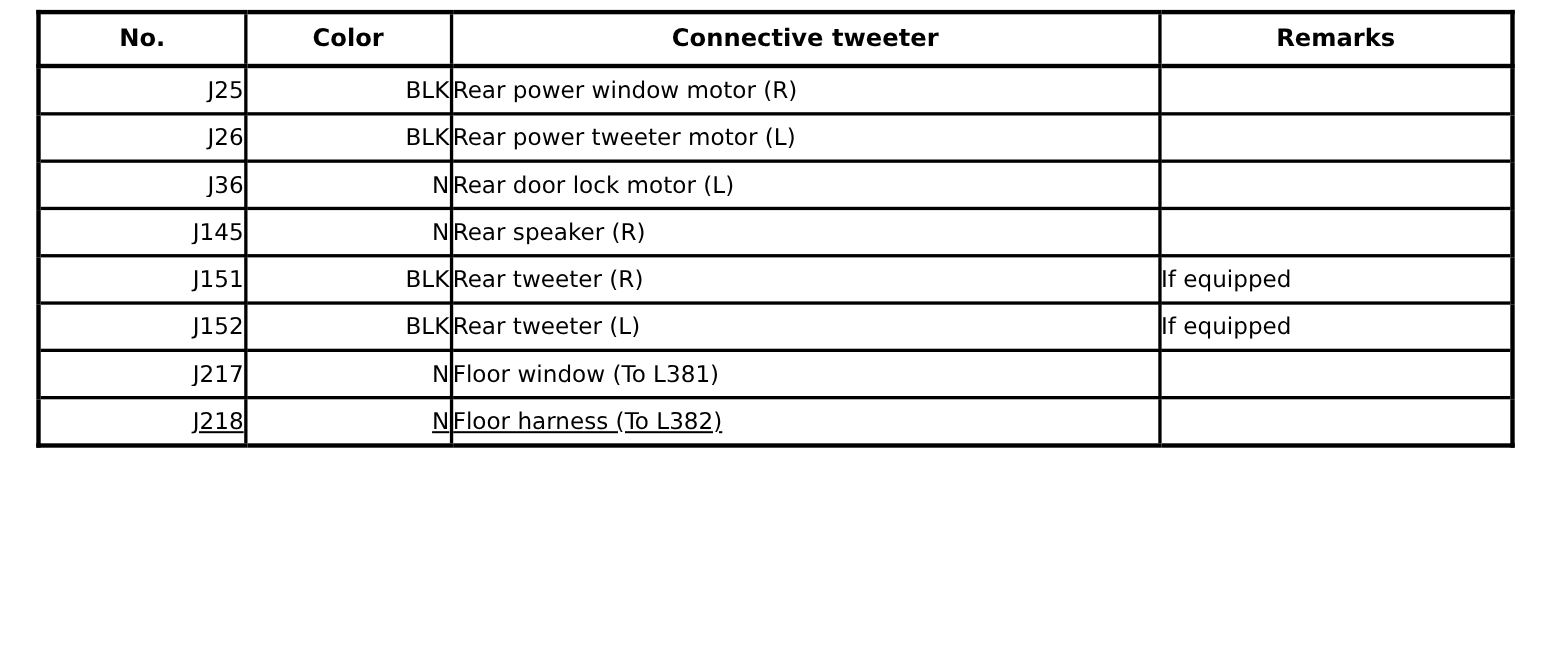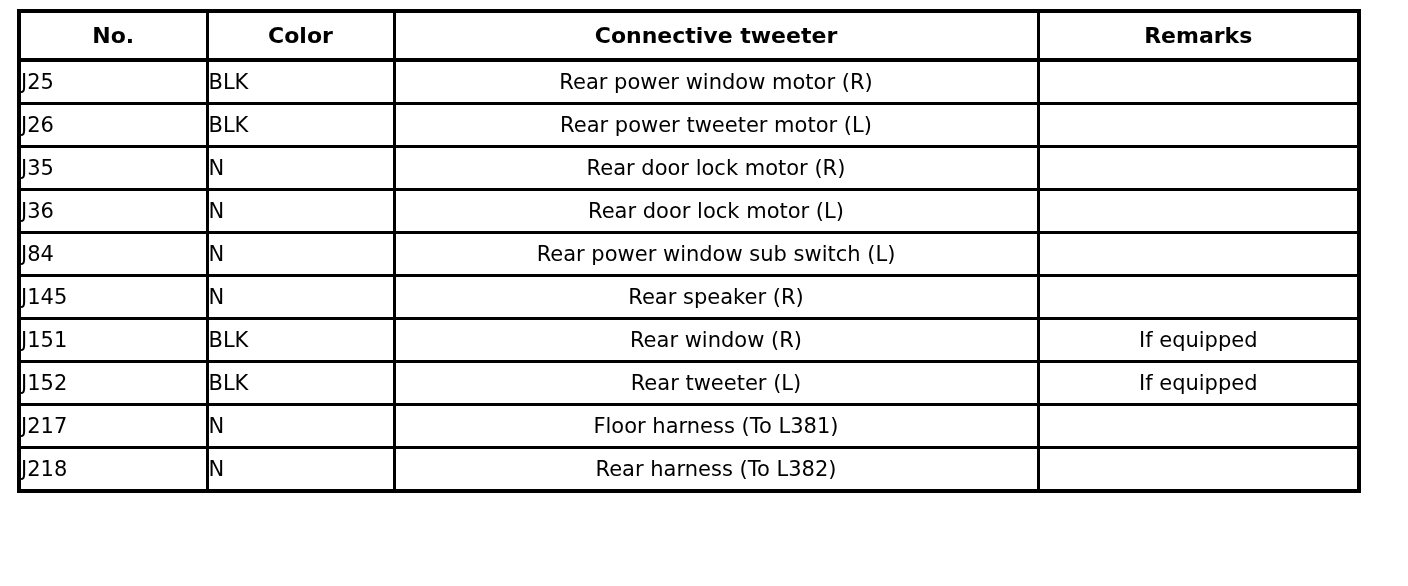--- a/index.html
+++ b/index.html
@@ -19,21 +19,21 @@
   #sheet {
     position: relative;
     width: 1408px;
     height: 586px;
     background: #ffffff;
   }
 
   
   #connector-table {
     position: absolute;
-    left: 17px;
+    left: 33px;
     top: 9px;
     width: 1340px;
     border-collapse: collapse;
     table-layout: fixed;
     background: #ffffff;
   }
 
   #connector-table col.col-no       { width: 188px; }
   #connector-table col.col-color    { width: 187px; }
   #connector-table col.col-position { width: 644px; }
@@ -62,37 +62,38 @@
   #connector-table tr th:first-child,
   #connector-table tr td:first-child {
     border-left-width: 4px;
   }
   #connector-table tr th:last-child,
   #connector-table tr td:last-child {
     border-right-width: 4px;
   }
   #connector-table tr:last-child td {
     border-bottom-width: 4px;
+    text-decoration: underline;
   }
 
   #connector-table thead th {
     font-weight: bold;
     text-align: center;
     height: 45px;
     font-size: 22px;
   }
 
   
   .cell-no,
   .cell-color {
-    text-align: left;
+    text-align: right;
   }
   .cell-position,
   .cell-remarks {
-    text-align: center;
+    text-align: left;
     padding-left: 5px;
   }
 
   .cell-text {
     display: block;
     white-space: nowrap;
     overflow: hidden;
   }
 </style>
 </head>
@@ -149,83 +150,55 @@
           </td>
           <td class="cell-position">
             <span class="cell-text">Rear power tweeter motor (L)</span>
           </td>
           <td class="cell-remarks">
             <span class="cell-text"></span>
           </td>
         </tr>
         <tr>
           <td class="cell-no">
-            <span class="cell-text">J35</span>
-          </td>
-          <td class="cell-color">
-            <span class="cell-text">N</span>
-          </td>
-          <td class="cell-position">
-            <span class="cell-text">Rear door lock motor (R)</span>
-          </td>
-          <td class="cell-remarks">
-            <span class="cell-text"></span>
-          </td>
-        </tr>
-        <tr>
-          <td class="cell-no">
             <span class="cell-text">J36</span>
           </td>
           <td class="cell-color">
             <span class="cell-text">N</span>
           </td>
           <td class="cell-position">
             <span class="cell-text">Rear door lock motor (L)</span>
           </td>
           <td class="cell-remarks">
             <span class="cell-text"></span>
           </td>
         </tr>
         <tr>
           <td class="cell-no">
-            <span class="cell-text">J84</span>
-          </td>
-          <td class="cell-color">
-            <span class="cell-text">N</span>
-          </td>
-          <td class="cell-position">
-            <span class="cell-text">Rear power window sub switch (L)</span>
-          </td>
-          <td class="cell-remarks">
-            <span class="cell-text"></span>
-          </td>
-        </tr>
-        <tr>
-          <td class="cell-no">
             <span class="cell-text">J145</span>
           </td>
           <td class="cell-color">
             <span class="cell-text">N</span>
           </td>
           <td class="cell-position">
             <span class="cell-text">Rear speaker (R)</span>
           </td>
           <td class="cell-remarks">
             <span class="cell-text"></span>
           </td>
         </tr>
         <tr>
           <td class="cell-no">
             <span class="cell-text">J151</span>
           </td>
           <td class="cell-color">
             <span class="cell-text">BLK</span>
           </td>
           <td class="cell-position">
-            <span class="cell-text">Rear window (R)</span>
+            <span class="cell-text">Rear tweeter (R)</span>
           </td>
           <td class="cell-remarks">
             <span class="cell-text">If equipped</span>
           </td>
         </tr>
         <tr>
           <td class="cell-no">
             <span class="cell-text">J152</span>
           </td>
           <td class="cell-color">
@@ -239,35 +212,35 @@
           </td>
         </tr>
         <tr>
           <td class="cell-no">
             <span class="cell-text">J217</span>
           </td>
           <td class="cell-color">
             <span class="cell-text">N</span>
           </td>
           <td class="cell-position">
-            <span class="cell-text">Floor harness (To L381)</span>
+            <span class="cell-text">Floor window (To L381)</span>
           </td>
           <td class="cell-remarks">
             <span class="cell-text"></span>
           </td>
         </tr>
         <tr>
           <td class="cell-no">
             <span class="cell-text">J218</span>
           </td>
           <td class="cell-color">
             <span class="cell-text">N</span>
           </td>
           <td class="cell-position">
-            <span class="cell-text">Rear harness (To L382)</span>
+            <span class="cell-text">Floor harness (To L382)</span>
           </td>
           <td class="cell-remarks">
             <span class="cell-text"></span>
           </td>
         </tr>
       </tbody>
   </table>
 
 </div>
 

